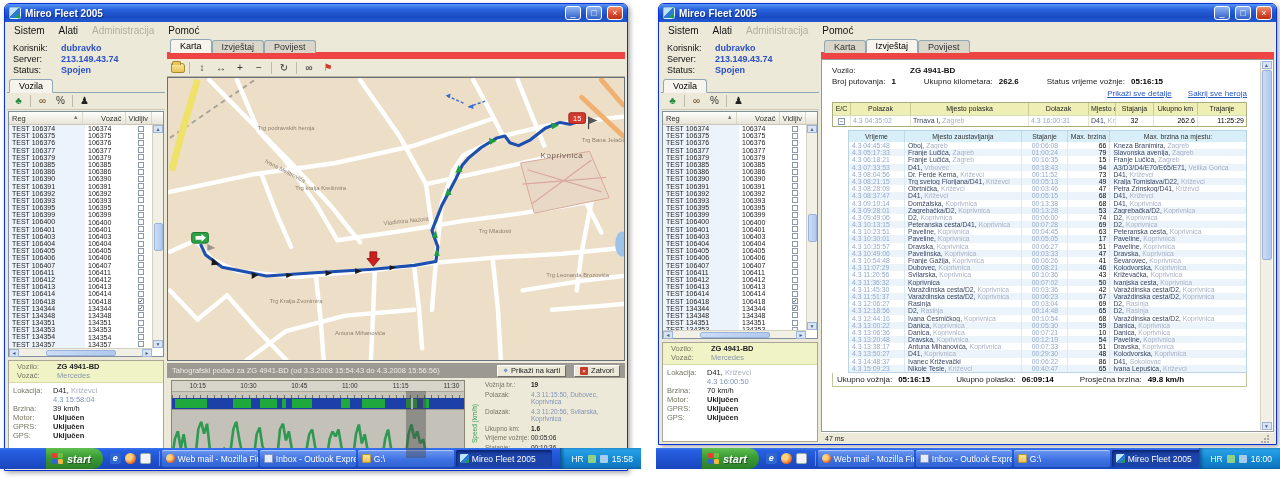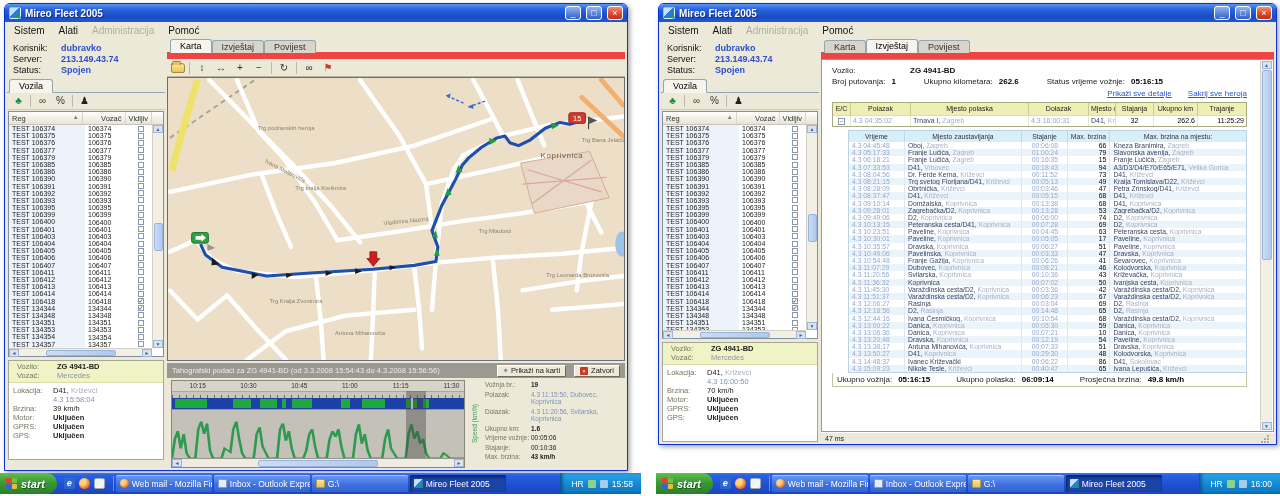--- a/index.html
+++ b/index.html
@@ -152,22 +152,22 @@
   .rep-foot .k { margin-right:6px; color:#222; } .rep-foot .v { font-weight:bold; margin-right:26px; }
   .rep-scroll { position:absolute; right:1px; top:1px; bottom:1px; width:12px; background:#F2F0E4; border-left:1px solid #D4D0C4;
     display:flex; flex-direction:column; align-items:center; }
   .rep-scroll .sc-thumb { width:10px; flex:0 0 190px; margin-top:1px; }
   .statusbar { flex:0 0 12px; border-top:1px solid #fff; background:#ECE9D8; font-size:7px; color:#222;
     display:flex; align-items:center; padding:0 4px; }
   .grip { margin-left:auto; width:10px; height:10px;
     background:radial-gradient(circle at 2px 8px,#aaa 1px,transparent 1.2px),radial-gradient(circle at 5px 5px,#aaa 1px,transparent 1.2px),radial-gradient(circle at 8px 2px,#aaa 1px,transparent 1.2px),radial-gradient(circle at 5px 8px,#aaa 1px,transparent 1.2px),radial-gradient(circle at 8px 5px,#aaa 1px,transparent 1.2px),radial-gradient(circle at 8px 8px,#aaa 1px,transparent 1.2px); }
 
   
-  .taskbar { position:absolute; top:473px; height:21px; display:flex; align-items:stretch;
-    background:linear-gradient(180deg,#3B75EF 0%,#2760E2 12%,#1E50CE 60%,#1A46BE 100%); overflow:hidden; }
+  .taskbar { position:absolute; top:448px; height:21px; display:flex; align-items:stretch;
+    background:linear-gradient(180deg,#3B75EF 0%,#2760E2 12%,#1E50CE 60%,#1A46BE 100%); overflow:hidden;padding-left:46px; }
   #taskbar-left { left:0; width:641px; } #taskbar-right { left:656px; width:624px; }
   .start-btn { flex:0 0 auto; display:flex; align-items:center; gap:4px; padding:0 12px 0 6px; border-radius:0 10px 10px 0;
     background:linear-gradient(180deg,#5FBF4F 0%,#3A9A35 45%,#2B7F28 100%); color:#fff; font-size:11px; font-weight:bold; font-style:italic; text-shadow:1px 1px #1C5A1C; }
   .xp-flag { width:11px; height:11px; display:grid; grid-template-columns:1fr 1fr; grid-template-rows:1fr 1fr; gap:1px; }
   .xp-flag i { border-radius:1px; } .xp-flag i:nth-child(1){background:#E33E30;} .xp-flag i:nth-child(2){background:#6CBE45;}
   .xp-flag i:nth-child(3){background:#2F66D0;} .xp-flag i:nth-child(4){background:#F0B93C;}
   .quick { display:flex; align-items:center; gap:4px; padding:0 7px; }
   .q-icon { width:11px; height:11px; border-radius:2px; font-size:9px; line-height:11px; text-align:center; color:#fff; }
   .q-e { background:#2F66D0; font-weight:bold; font-style:italic; }
   .q-ff { background:radial-gradient(circle at 35% 35%,#FFD27A 0 30%,#E85A1A 75%); border-radius:50%; }

